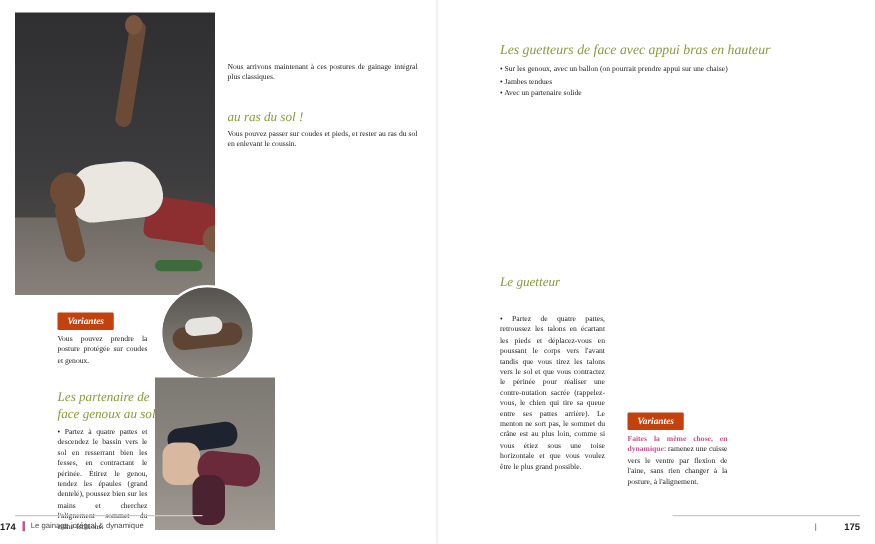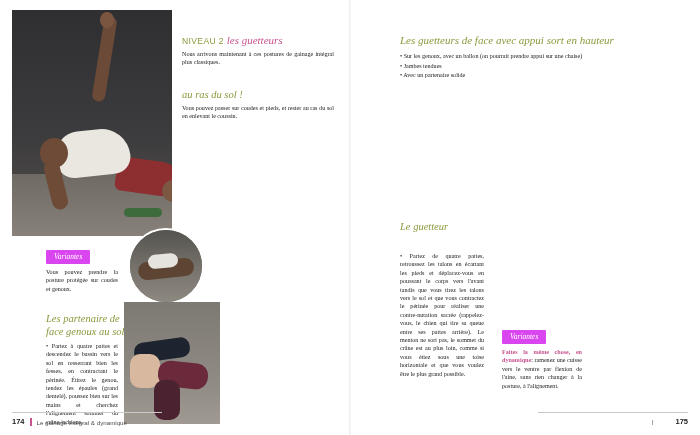--- a/index.html
+++ b/index.html
@@ -161,28 +161,29 @@
   .bullets {
     font-family: "Liberation Serif", serif;
     font-size: 6.1px;
     line-height: 8.6px;
     color: #1b1b1b;
   }
   .bullets div { margin-bottom: 1px; }
 
   .tag {
     position: absolute;
-    background: #d946ef;
+    background: #c2410c;
     color: #ffffff;
     font-family: "Liberation Serif", serif;
     font-style: italic;
     font-size: 7.5px;
     padding: 2px 8px 2.5px 8px;
     border-radius: 1px;
     white-space: nowrap;
+    font-weight: bold;
   }
 
   .hero-overlay-text {
     position: absolute;
     left: 182px;
     top: 34px;
     width: 150px;
     color: #111;
   }
 
@@ -192,21 +193,21 @@
     font-family: "Liberation Sans", sans-serif;
     font-size: 6.2px;
     color: #4c4c4c;
   }
   .folio {
     font-family: "Liberation Sans", sans-serif;
     font-size: 7.5px;
     font-weight: bold;
     color: #1b1b1b;
   }
-  .footer-left { left: 12px; display: flex; align-items: flex-end; gap: 5px; }
+  .footer-left { left: 0; display: flex; align-items: flex-start; gap: 5px; }
   .footer-right { right: 12px; display: flex; align-items: center; gap: 22px; }
   .footer-rule {
     position: absolute;
     height: 1px;
     background: #c9c9c9;
   }
   .pink-bar {
     display: inline-block;
     width: 2px;
     height: 8px;
@@ -232,26 +233,20 @@
       <div class="arm"></div>
       <div class="hand"></div>
       <div class="legs"></div>
       <div class="shin"></div>
       <div class="torso"></div>
       <div class="head"></div>
       <div class="support-arm"></div>
       <div class="roller"></div>
     </div>
 
-    <div class="tb hero-overlay-text" style="width:152px;">
-      <div class="kicker">
-        <span>NIVEAU 2</span>
-        <span class="pink">les guetteurs</span>
-      </div>
-    </div>
 
     <div class="tb body-text" style="left:182px; top:50px; width:152px;">Nous arrivons maintenant à ces postures de gainage intégral plus classiques.</div>
 
     <div class="tb title-green" style="left:182px; top:88px; width:152px;">au ras du sol !</div>
 
     <div class="tb body-text" style="left:182px; top:104px; width:152px;">Vous pouvez passer sur coudes et pieds, et rester au ras du sol en enlevant le coussin.</div>
 
     <div class="tag" style="left:46px; top:250px;">Variantes</div>
 
     <div class="circle-photo" id="circle-variantes-left">
@@ -277,21 +272,21 @@
     <div class="footer-rule" style="left:12px; bottom:22px; width:150px;"></div>
     <div class="footer footer-left">
       <span class="folio">174</span>
       <span class="pink-bar"></span>
       <span>Le gainage intégral &amp; dynamique</span>
     </div>
   </div>
 
   <div class="page-right">
 
-    <div class="tb title-green" style="left:50px; top:34px; width:300px; font-size:11px;">Les guetteurs de face avec appui sort en hauteur</div>
+    <div class="tb title-green" style="left:50px; top:34px; width:300px; font-size:11px;">Les guetteurs de face avec appui bras en hauteur</div>
 
     <div class="tb bullets" style="left:50px; top:52px; width:290px;">
       <div>• Sur les genoux, avec un ballon (on pourrait prendre appui sur une chaise)</div>
       <div>• Jambes tendues</div>
       <div>• Avec un partenaire solide</div>
     </div>
 
     <div class="tb title-green" style="left:50px; top:220px; width:120px;font-style:italic;">Le guetteur</div>
 
     <div class="tb body-text" style="left:50px; top:252px; width:84px;">• Partez de quatre pattes, retroussez les talons en écartant les pieds et déplacez-vous en poussant le corps vers l'avant tandis que vous tirez les talons vers le sol et que vous contractez le périnée pour réaliser une contre-nutation sacrée (rappelez-vous, le chien qui tire sa queue entre ses pattes arrière). Le menton ne sort pas, le sommet du crâne est au plus loin, comme si vous étiez sous une toise horizontale et que vous voulez être le plus grand possible.</div>

